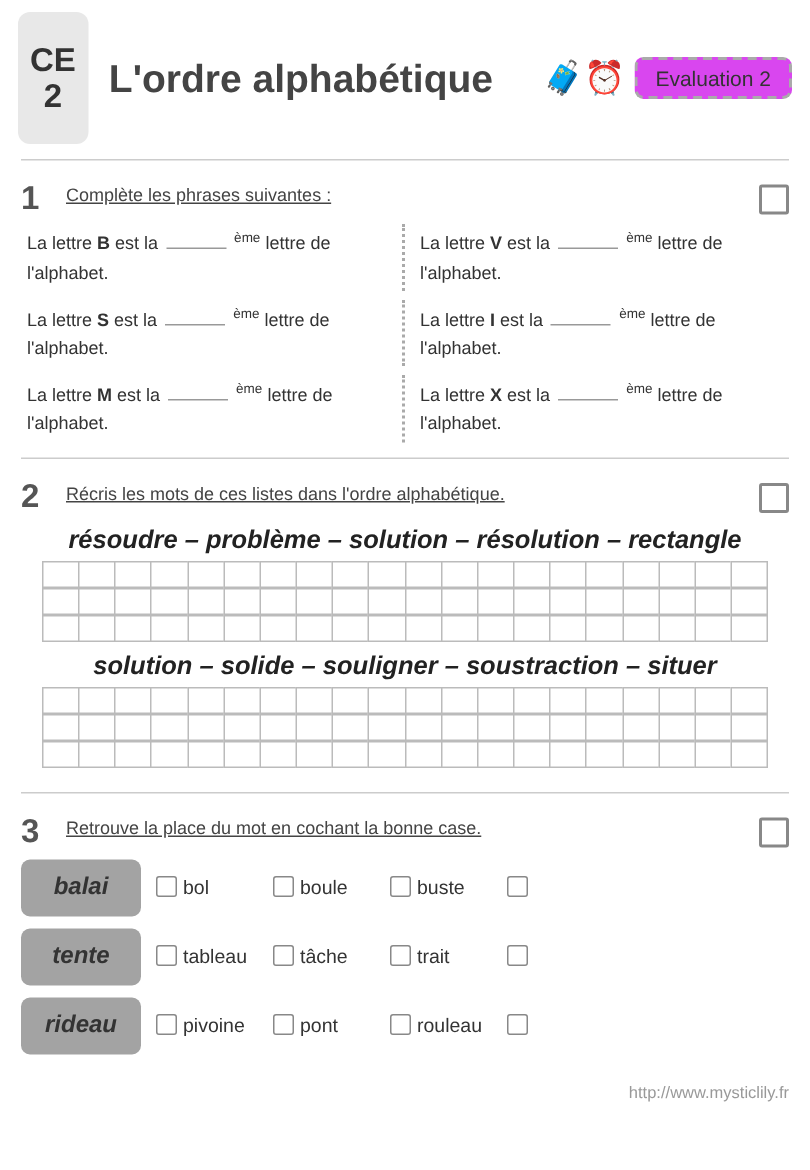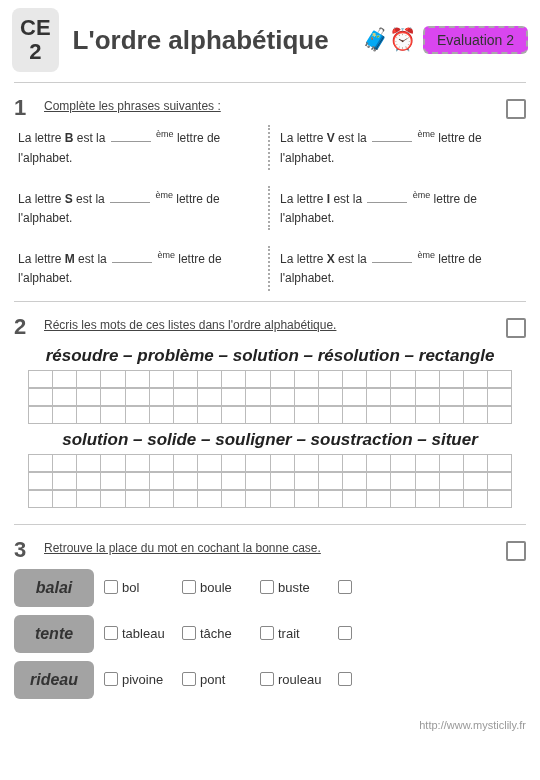--- a/index.html
+++ b/index.html
@@ -15,21 +15,21 @@
     
     .header {
       display: flex;
       align-items: center;
       padding: 8px 12px 4px 12px;
       background: #fff;
     }
     .ce-badge {
       background: #e8e8e8;
       border-radius: 8px;
-      padding: 8px 8px;
+      padding: 20px 8px;
       font-size: 22px;
       font-weight: bold;
       color: #333;
       line-height: 1.1;
       margin-right: 14px;
       text-align: center;
     }
     .ce-badge span { display: block; }
     .title-text {
       font-size: 26px;
@@ -82,21 +82,21 @@
       border-radius: 2px;
       flex-shrink: 0;
       margin-left: 4px;
       margin-top: 4px;
     }
 
     
     .phrases-grid {
       display: grid;
       grid-template-columns: 1fr 1fr;
-      gap: 16px 0;
+      gap: 6px 0;
       margin-top: 4px;
       border-left: none;
     }
     .phrase-row {
       font-size: 12px;
       color: #333;
       padding: 2px 4px;
       line-height: 1.6;
     }
     .phrase-row:nth-child(odd) {

